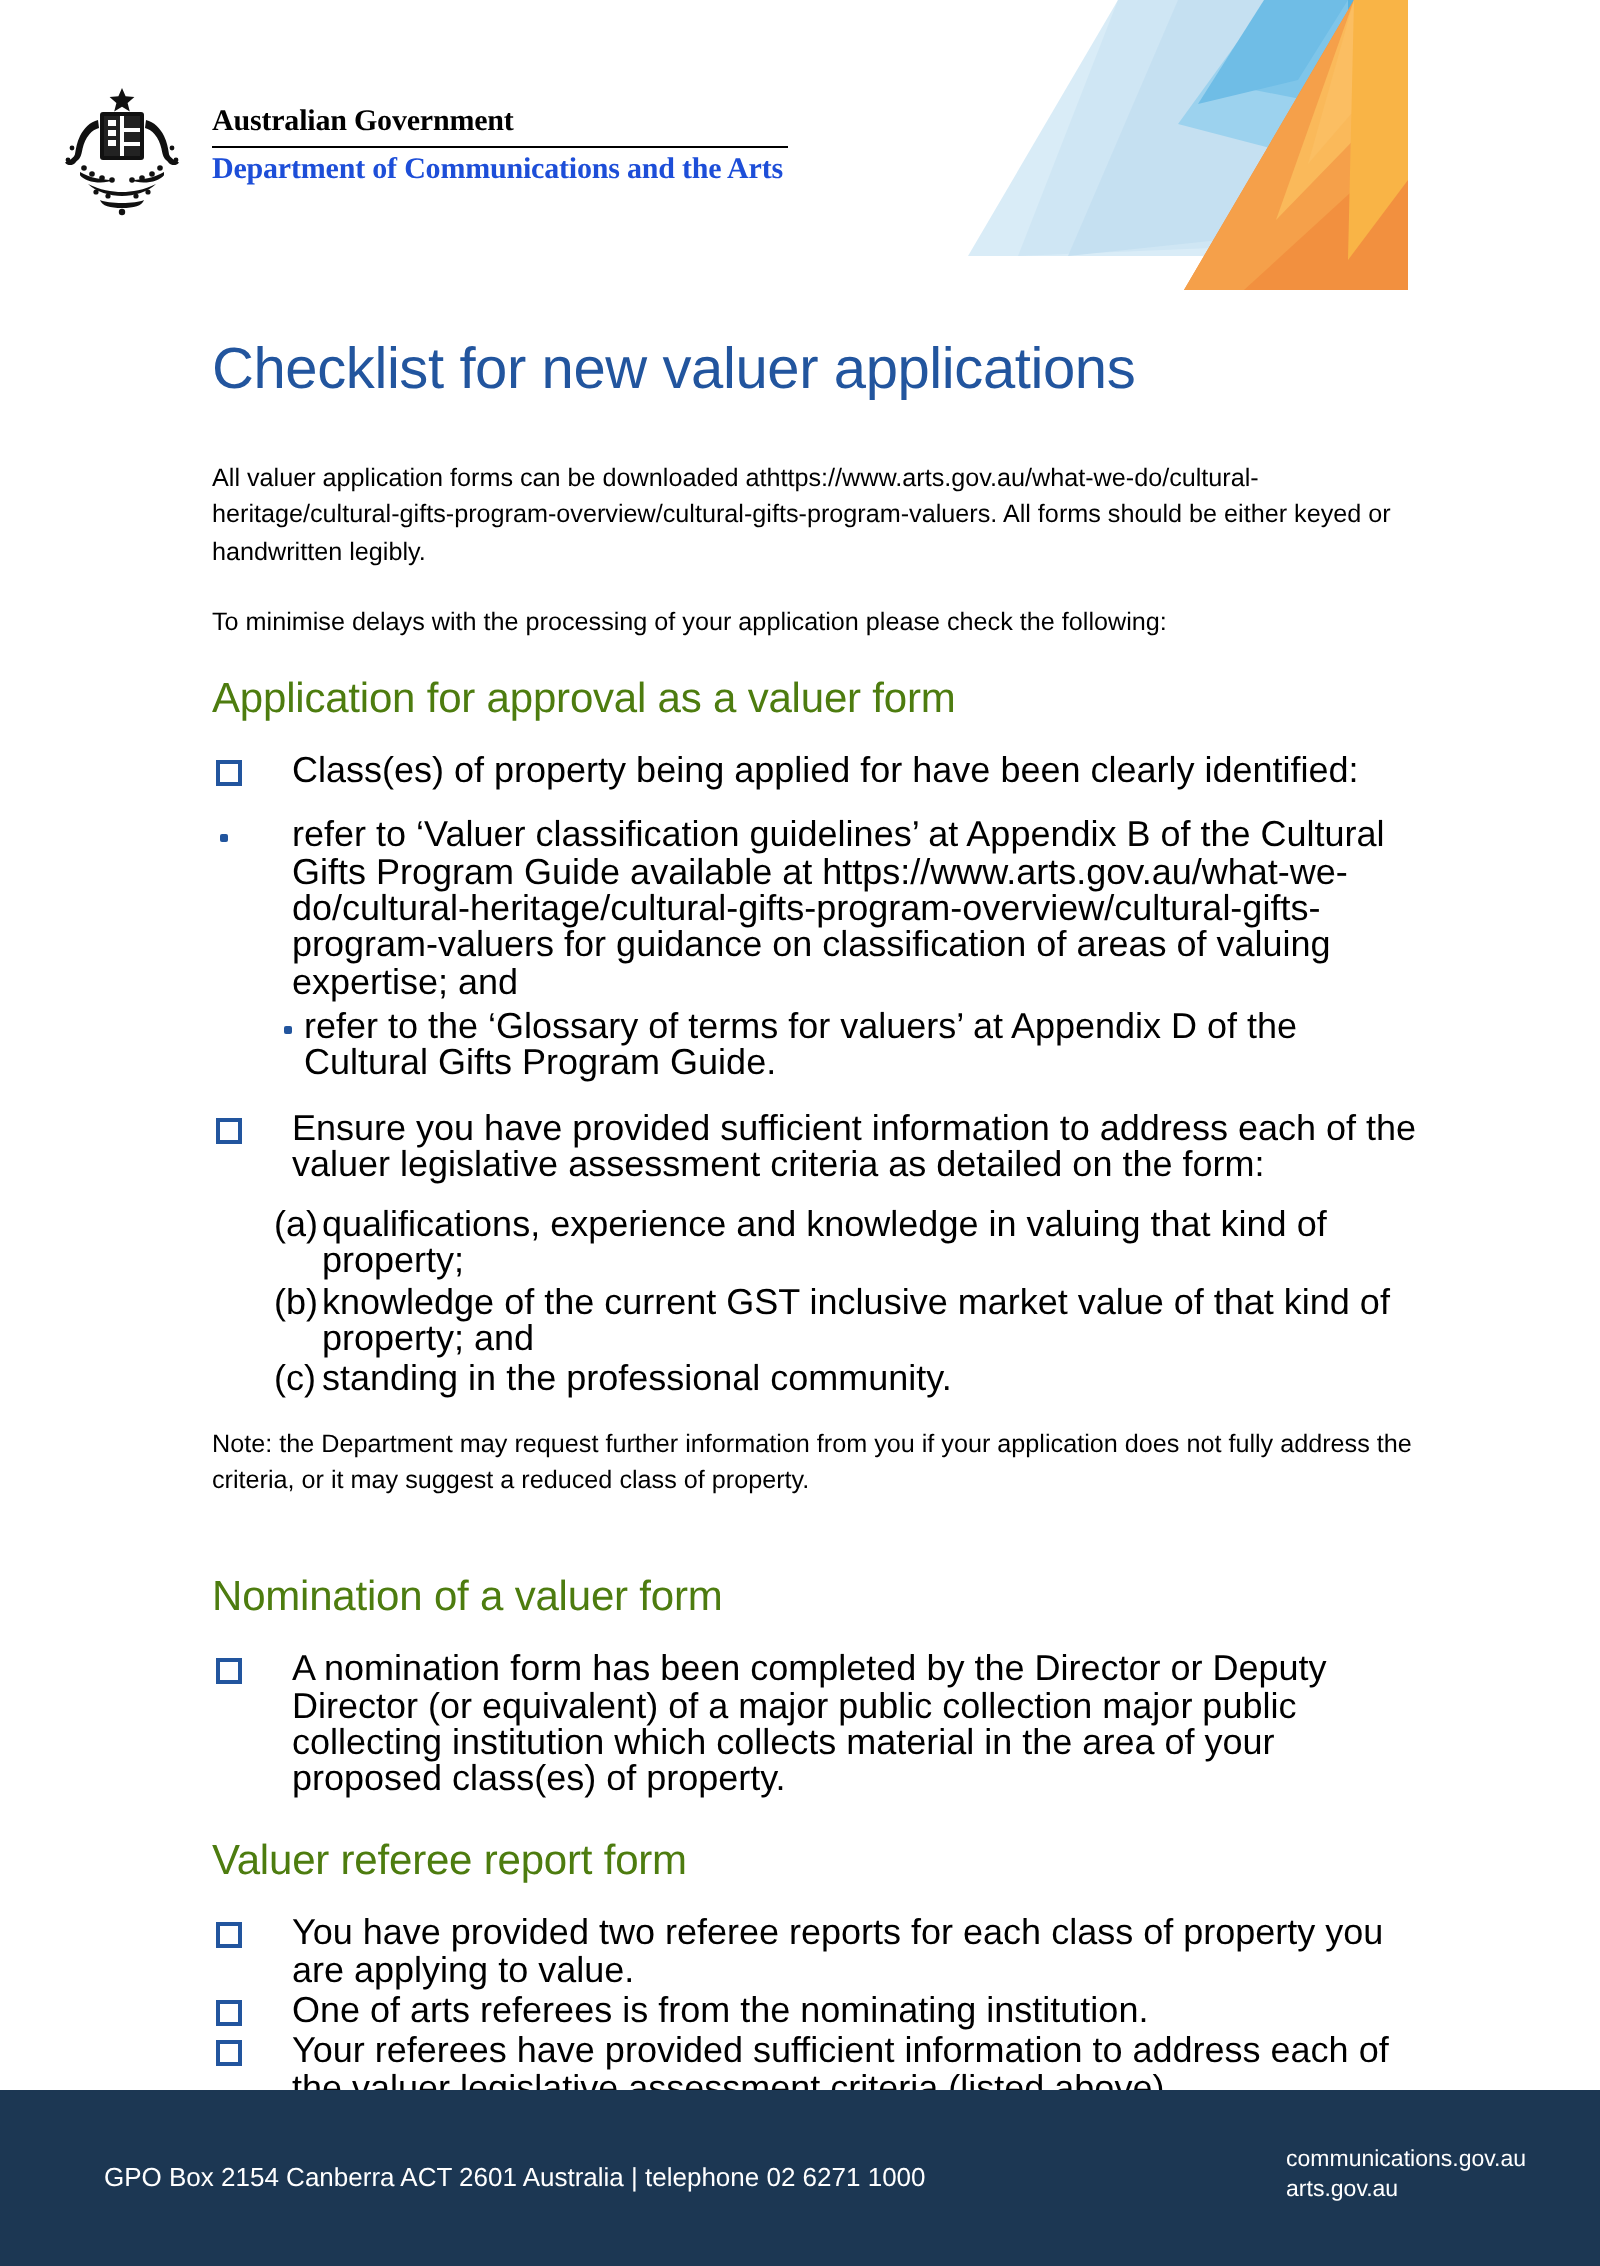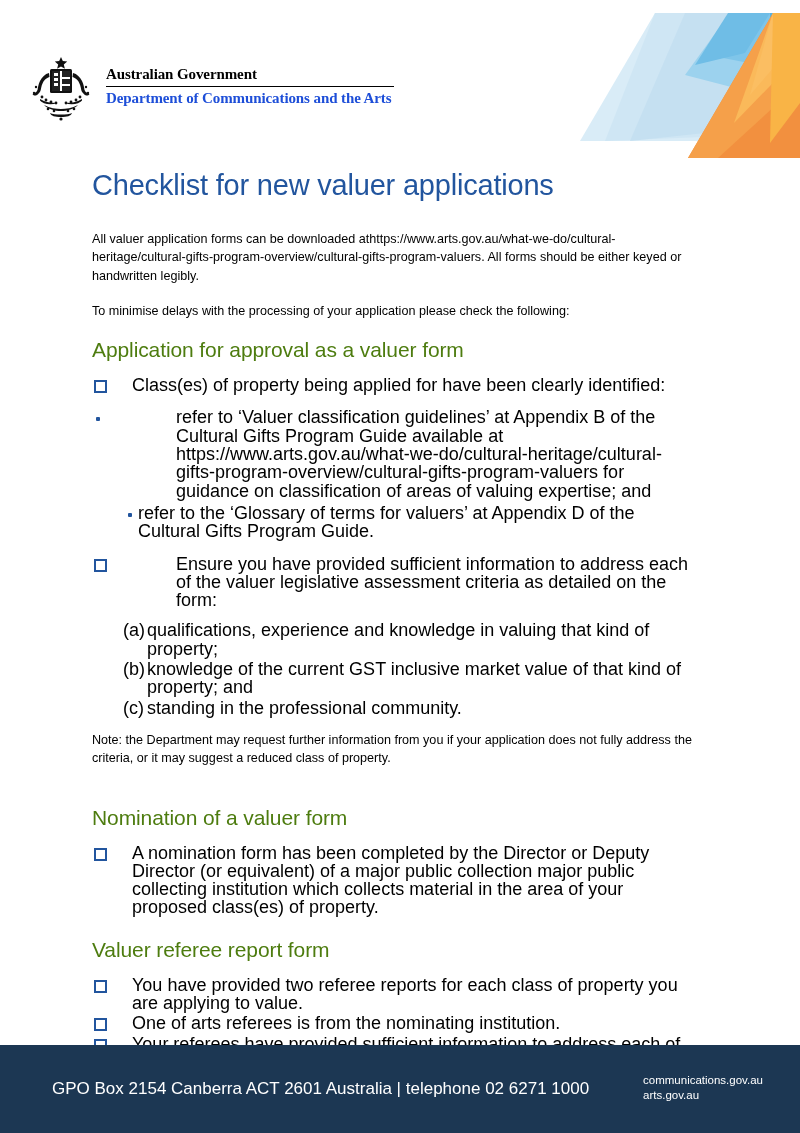--- a/index.html
+++ b/index.html
@@ -12,22 +12,22 @@
     height: 1133px;
     position: relative;
     font-family: "Liberation Sans", sans-serif;
     color: #000000;
     overflow: hidden;
   }
 
   
   #header {
     position: absolute;
-    top: 13px; left: 0;
-    width: 800px;
+    top: 0; left: 0;
+    width: 704px;
     height: 145px;
   }
   #header-graphic {
     position: absolute;
     top: 0;
     right: 0;
     width: 330px;
     height: 145px;
     overflow: hidden;
   }
@@ -71,21 +71,21 @@
     letter-spacing: -0.1px;
     color: #1d4ed8;
     line-height: 19px;
     white-space: nowrap;
   }
 
   
   #content {
     position: absolute;
     top: 168px;
-    left: 92px;
+    left: 106px;
     width: 608px;
   }
 
   .doc-title {
     color: #22559E;
     font-size: 29px;
     font-weight: normal;
     line-height: 34px;
     margin: 0 0 28px 0;
     letter-spacing: -0.2px;
@@ -106,21 +106,21 @@
   }
 
   
   .row {
     display: flex;
     align-items: flex-start;
     font-size: 18px;
     line-height: 18.3px;
     margin-bottom: 14px;
   }
-  .row.nomargin { margin-bottom: 4px; gap: 44px; }
+  .row.nomargin { margin-bottom: 4px; }
   .row.smallgap { margin-bottom: 2px; }
 
   .marker {
     flex: none;
     color: #22559E;
   }
   .marker.cb {
     width: 40px;
     padding-left: 2px;
     box-sizing: border-box;
@@ -173,21 +173,21 @@
     bottom: 0;
     width: 800px;
     height: 88px;
     background: #1C3753;
     color: #ffffff;
   }
   #footer-left {
     position: absolute;
     left: 52px;
     top: 36px;
-    font-size: 17px;
+    font-size: 13px;
     line-height: 15px;
     white-space: nowrap;
   }
   #footer-right {
     position: absolute;
     right: 37px;
     top: 28px;
     font-size: 11.5px;
     line-height: 15px;
     text-align: left;

